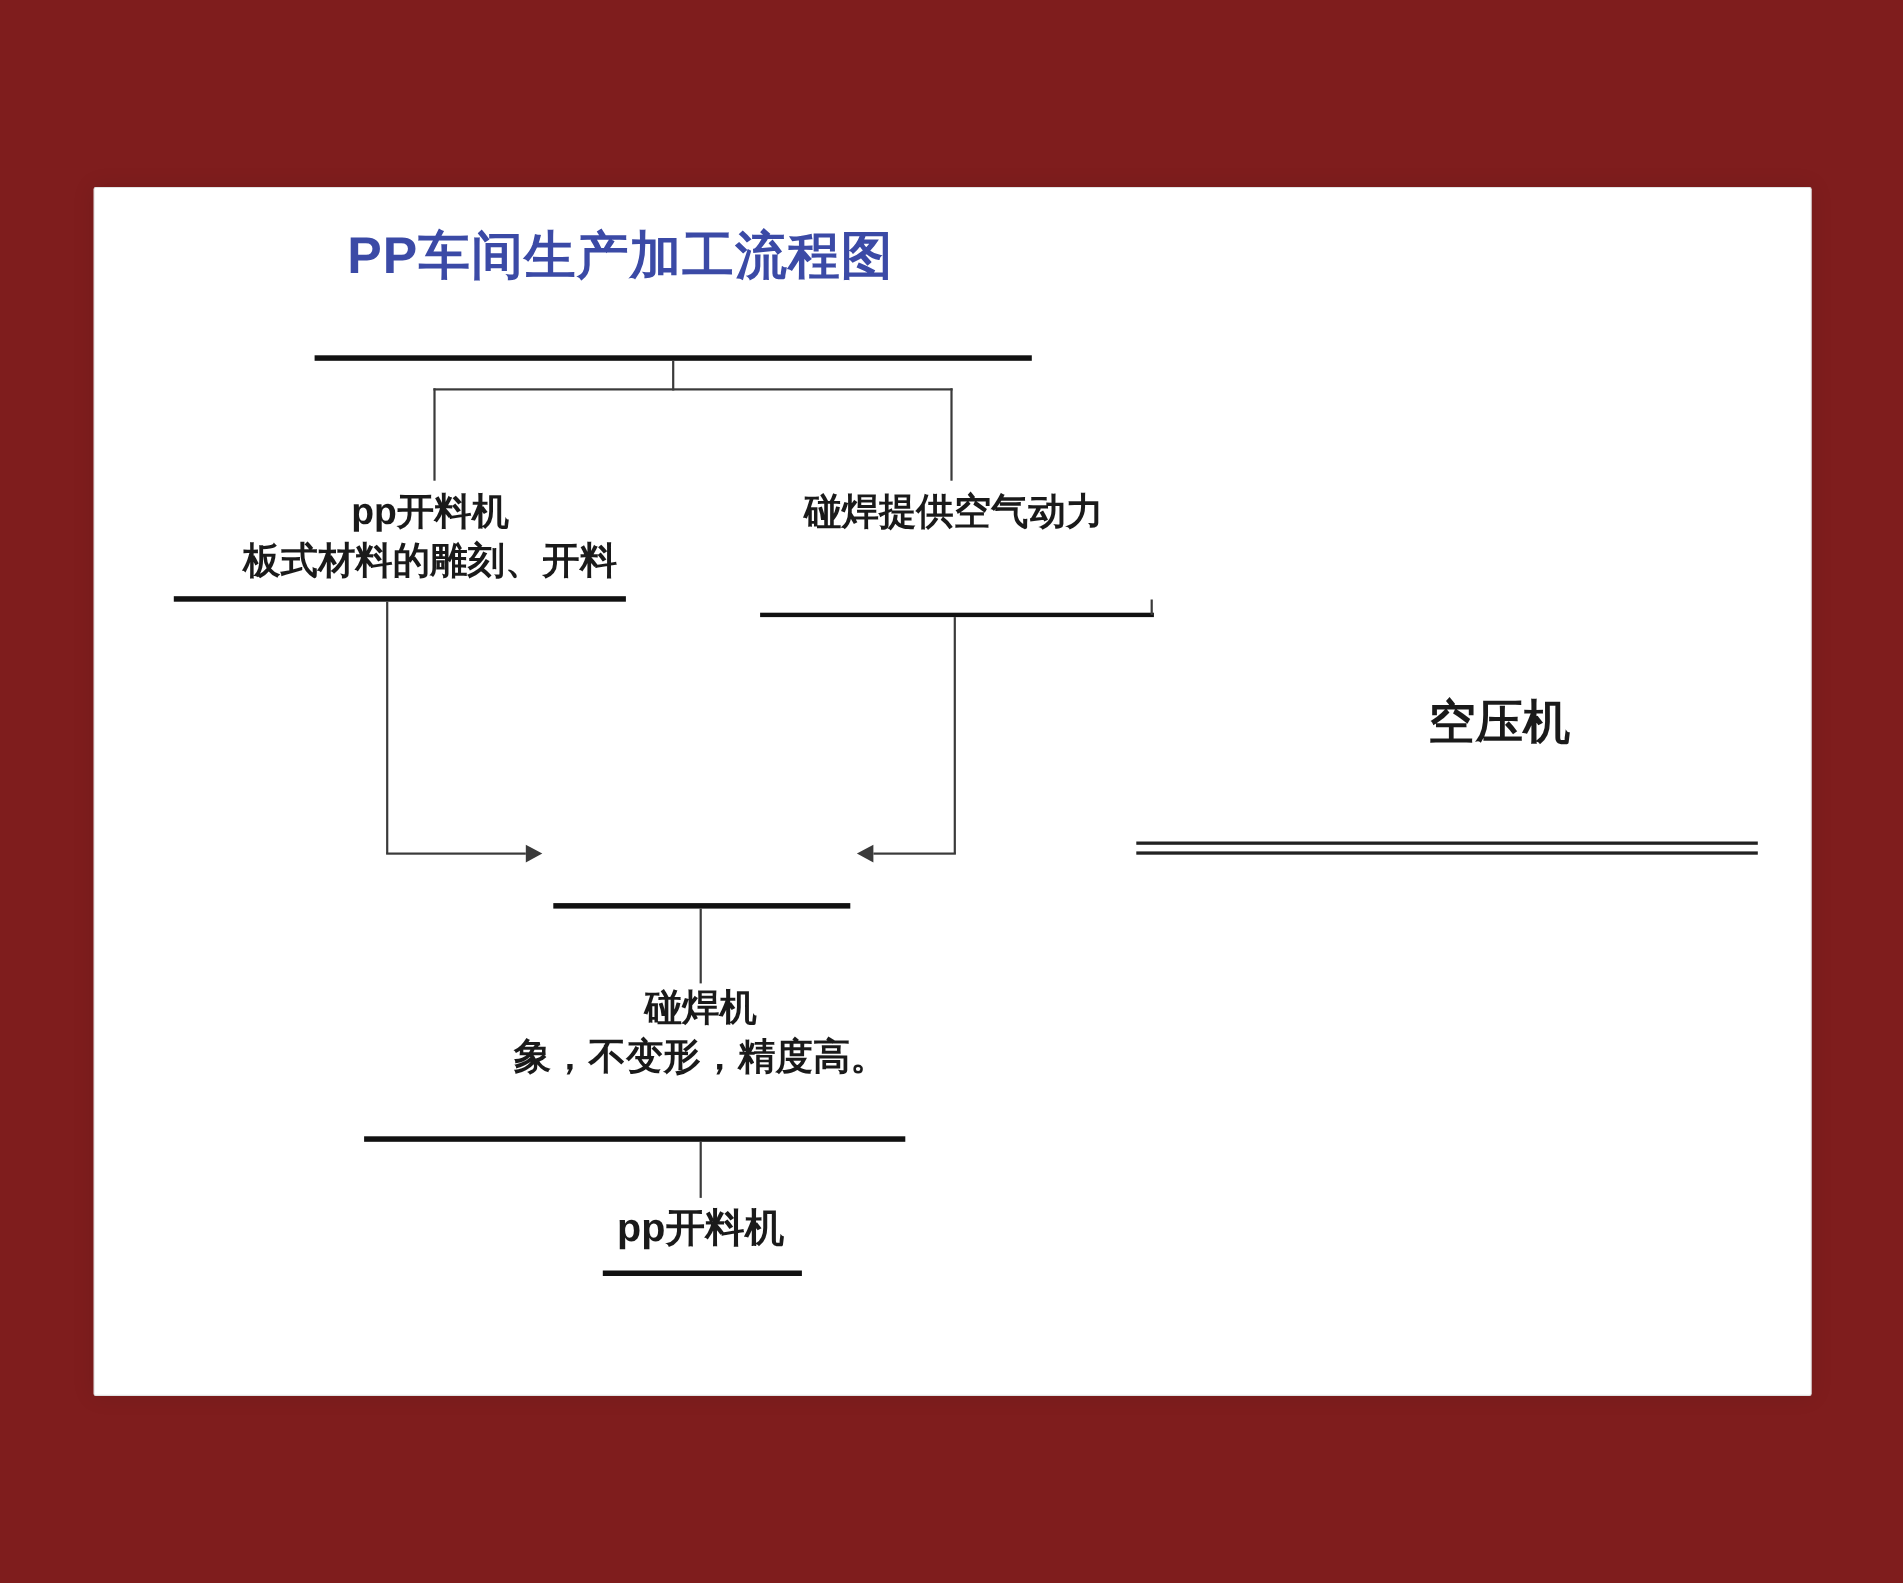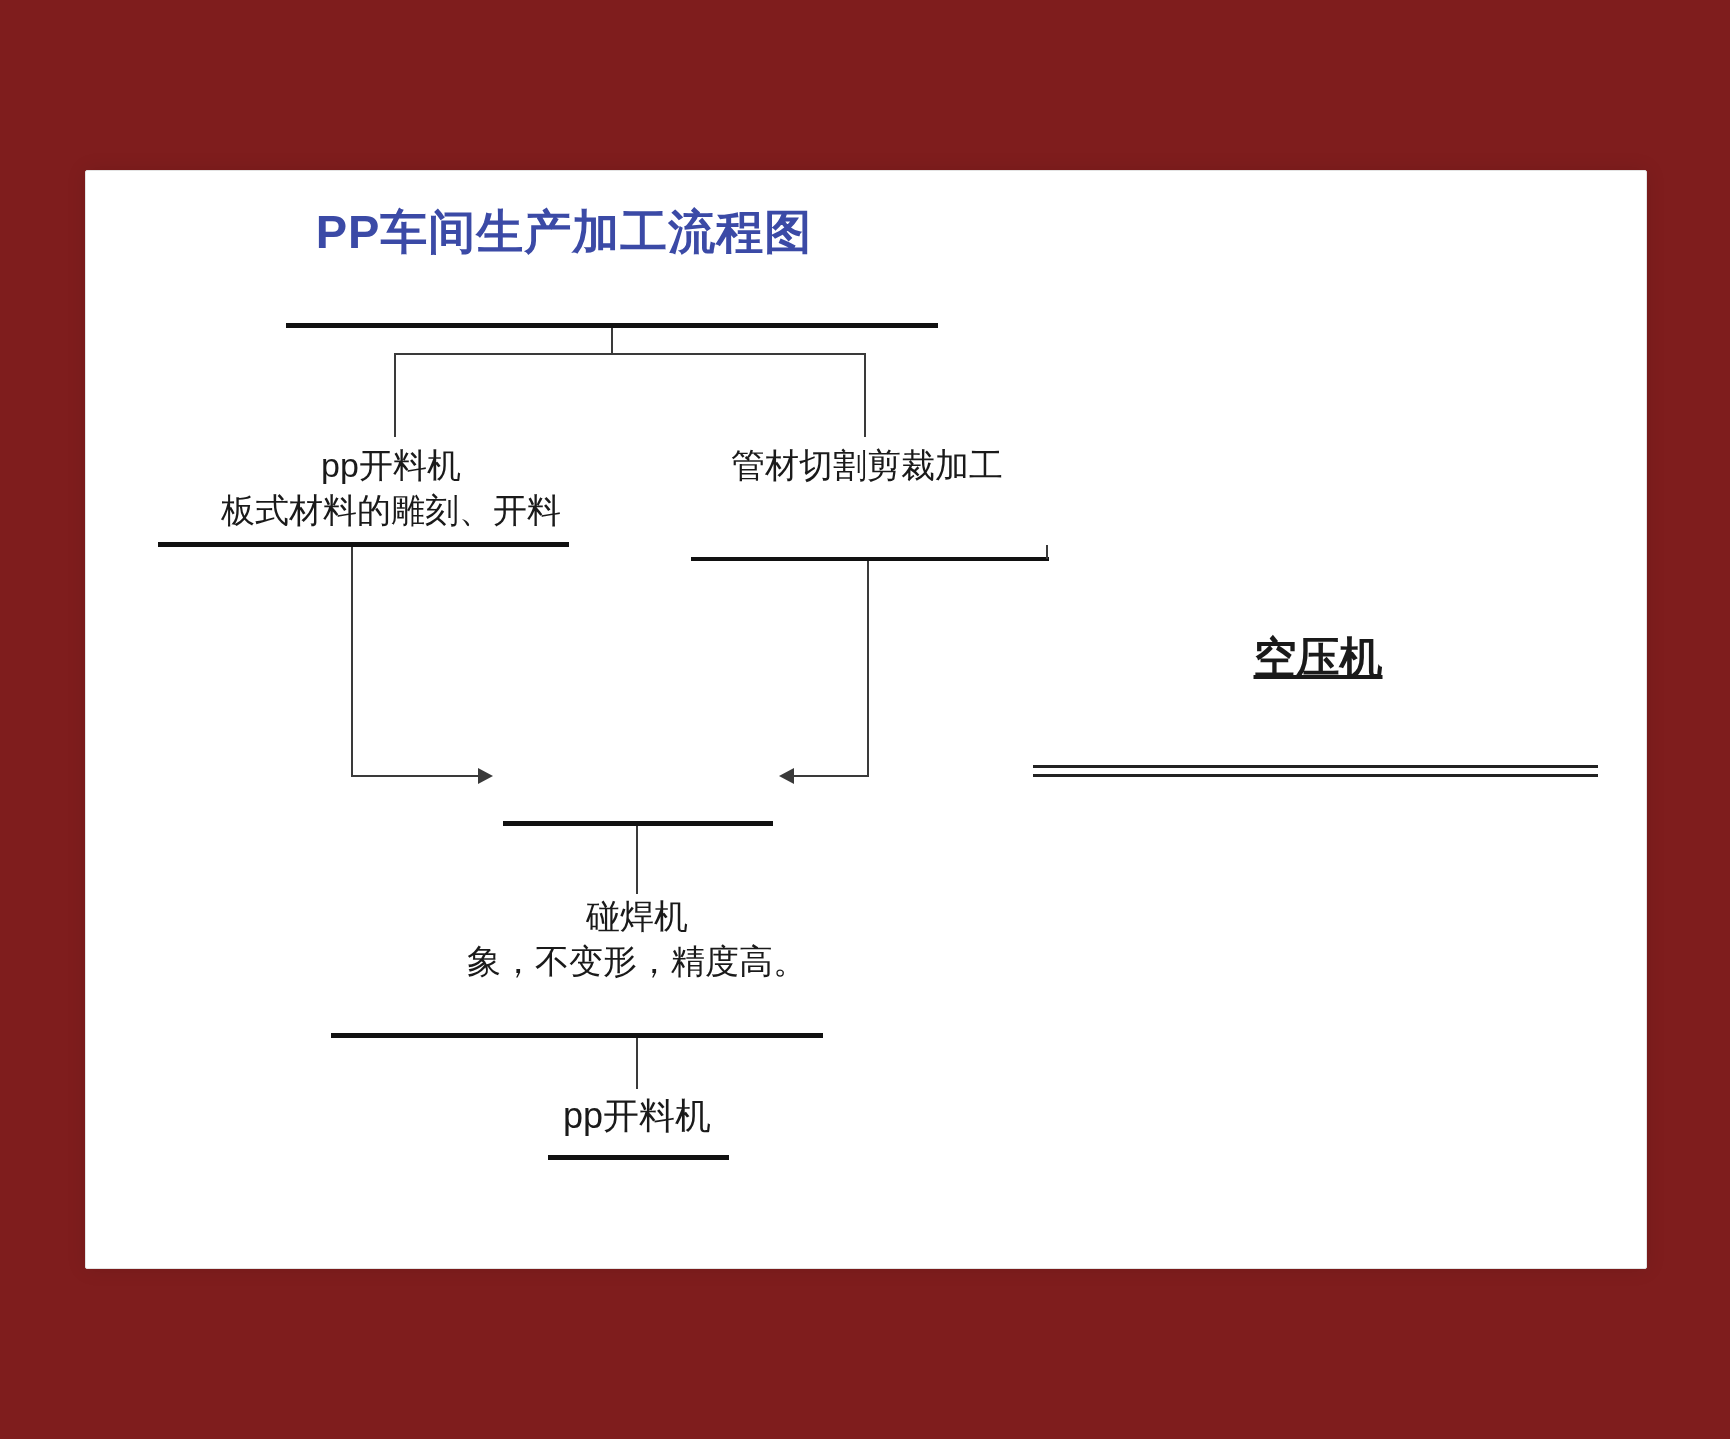--- a/index.html
+++ b/index.html
@@ -14,21 +14,21 @@
     box-shadow:0 0 20px rgba(0,0,0,0.10);
   }
   .abs{position:absolute;}
   .title{
     left:263px;top:200px;width:600px;text-align:center;
     font-size:47px;font-weight:bold;color:#3b4aa6;letter-spacing:1px;
   }
   .hline{background:#111111;}
   .thinline{background:#3a3a3a;}
   .node{
-    text-align:center;font-weight:normal;color:#1a1a1a;
+    text-align:center;font-weight:bold;color:#1a1a1a;
     font-size:34px;line-height:45px;
   }
   .node-big{
     text-align:center;font-weight:bold;color:#1a1a1a;
     font-size:43px;line-height:56px;
   }
   .arrow-right{
     width:0;height:0;border-top:8px solid transparent;border-bottom:8px solid transparent;
     border-left:15px solid #3a3a3a;
   }
@@ -53,21 +53,21 @@
     <div class="abs thinline" style="left:308px;top:182px;width:2px;height:84px;"></div>
     <div class="abs thinline" style="left:778px;top:182px;width:2px;height:84px;"></div>
 
     <div class="abs node" style="left:55px;top:272px;width:500px;">
       <div>pp开料机</div>
       <div>板式材料的雕刻、开料</div>
     </div>
     <div class="abs hline" style="left:72px;top:371px;width:411px;height:5px;"></div>
 
     <div class="abs node" style="left:531px;top:272px;width:500px;">
-      <div>管材切割剪裁加工</div>
+      <div>碰焊提供空气动力</div>
     </div>
     <div class="abs hline" style="left:605px;top:386px;width:358px;height:4px;"></div>
     <div class="abs thinline" style="left:960px;top:374px;width:2px;height:14px;"></div>
 
     <div class="abs thinline" style="left:265px;top:376px;width:2px;height:229px;"></div>
     <div class="abs thinline" style="left:265px;top:604px;width:127px;height:2px;"></div>
     <div class="abs arrow-right" style="left:392px;top:597px;"></div>
 
     <div class="abs thinline" style="left:781px;top:390px;width:2px;height:215px;"></div>
     <div class="abs thinline" style="left:708px;top:604px;width:75px;height:2px;"></div>
@@ -83,20 +83,20 @@
     </div>
     <div class="abs hline" style="left:245px;top:862px;width:492px;height:5px;"></div>
 
     <div class="abs thinline" style="left:550px;top:867px;width:2px;height:51px;"></div>
 
     <div class="abs node" style="left:301px;top:922px;width:500px;font-size:36px;">
       <div>pp开料机</div>
     </div>
     <div class="abs hline" style="left:462px;top:984px;width:181px;height:5px;"></div>
 
-    <div class="abs node-big" style="left:957px;top:458px;width:550px;text-decoration:underline;">
+    <div class="abs node-big" style="left:1002px;top:458px;width:550px;">
       <div>空压机</div>
     </div>
     <div class="abs hline" style="left:947px;top:594px;width:565px;height:3px;background:#222;"></div>
     <div class="abs hline" style="left:947px;top:603px;width:565px;height:3px;background:#222;"></div>
 
   </div>
 </div>
 
 </body></html>

